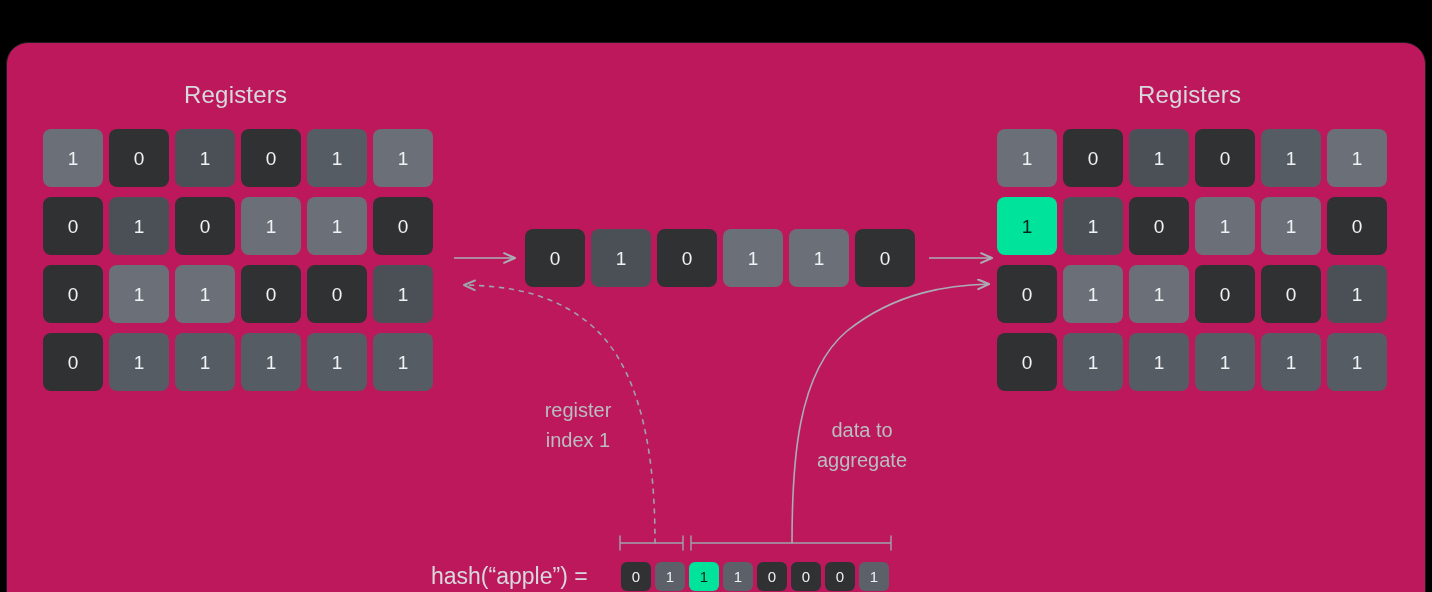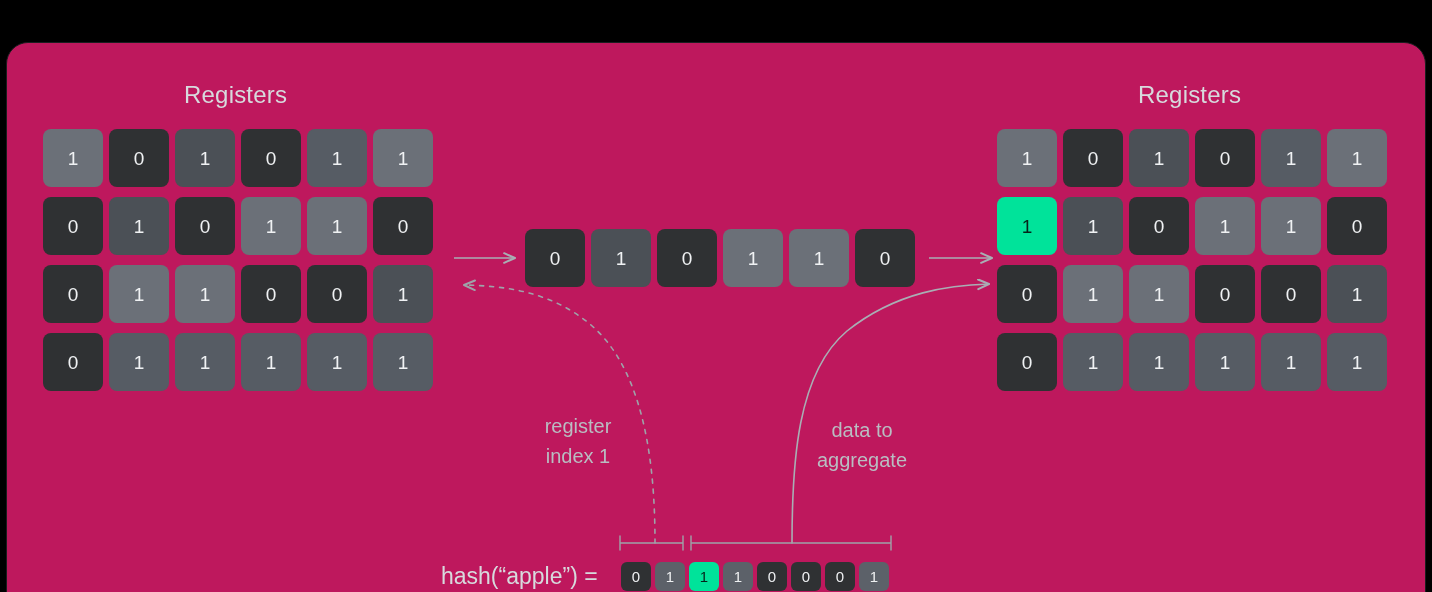--- a/index.html
+++ b/index.html
@@ -36,21 +36,21 @@
   .c0{background:#2f3133;}
   .c1{background:#565c64;}
   .c1b{background:#4b5056;}
   .c1c{background:#6b7078;}
   .cg{background:#00e39a;color:#05231a;}
   
   #midrow{position:absolute;left:518px;top:186px;display:flex;gap:6px;}
   #midrow .cell{width:60px;height:58px;}
   
   #hashlabel{
-    position:absolute;left:434px;top:519px;color:#d7dadd;font-size:23px;
+    position:absolute;left:424px;top:519px;color:#d7dadd;font-size:23px;
     white-space:nowrap;line-height:29px;
   }
   #hashrow{position:absolute;left:614px;top:519px;display:flex;gap:4px;}
   #hashrow .hcell{
     width:30px;height:29px;border-radius:6px;
     display:flex;align-items:center;justify-content:center;
     color:#eef0f2;font-size:15px;box-sizing:border-box;
   }
   #hashrow .h0{background:#2f3133;}
   #hashrow .h1{background:#5c6169;}
@@ -144,21 +144,21 @@
         <div class="grow">
           <div class="cell c0">0</div>
           <div class="cell c1">1</div>
           <div class="cell c1">1</div>
           <div class="cell c1">1</div>
           <div class="cell c1">1</div>
           <div class="cell c1">1</div>
         </div>
       </div>
 
-    <div class="annot" style="left:506px;top:368px;width:130px;">register
+    <div class="annot" style="left:506px;top:352px;width:130px;">register
 index 1</div>
 
     <div class="annot" style="left:790px;top:372px;width:130px;">data to
 aggregate</div>
 
     <div id="hashlabel">hash(“apple”) =</div>
 
     <div id="hashrow">
         <div class="hcell h0">0</div>
         <div class="hcell h1">1</div>

